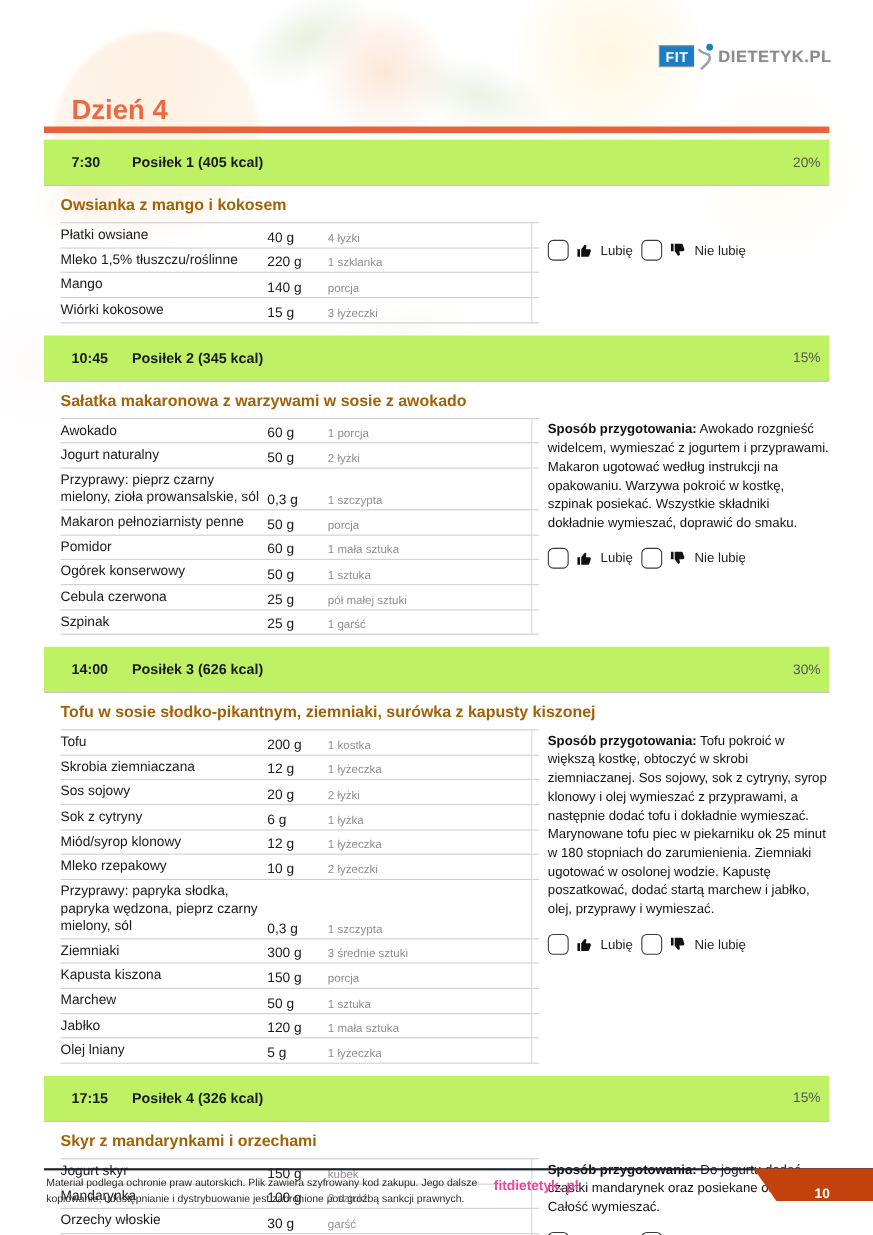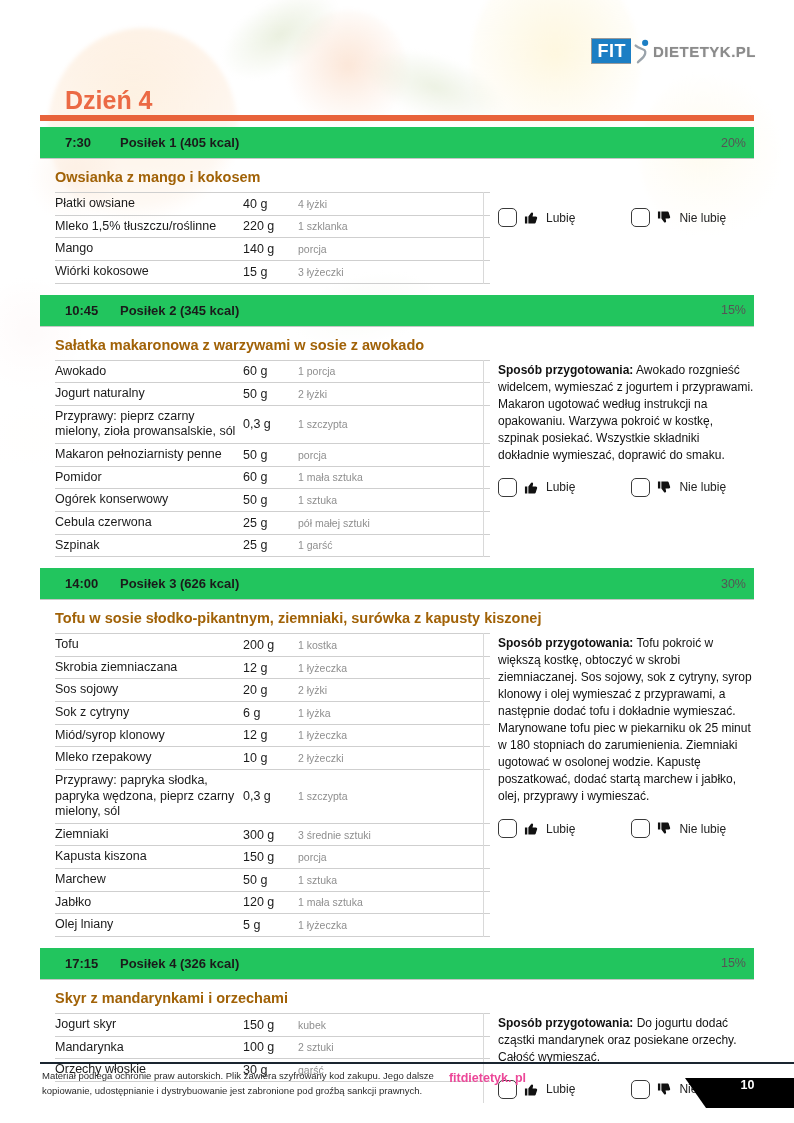--- a/index.html
+++ b/index.html
@@ -29,65 +29,65 @@
     background:radial-gradient(circle at 55% 50%, rgba(233,116,116,.30), rgba(233,116,116,0) 70%); }
   .f-orange3 { left:-25px; top:405px; width:100px; height:100px;
     background:radial-gradient(circle at 55% 50%, rgba(246,166,68,.25), rgba(246,166,68,0) 70%); }
   .f-orange4 { left:30px; top:130px; width:90px; height:95px;
     background:radial-gradient(circle at 50% 50%, rgba(240,140,60,.28), rgba(240,140,60,0) 70%); }
   .bg-fade { position:absolute; top:0; left:0; width:100%; height:520px;
     background:linear-gradient(180deg, rgba(255,255,255,.45) 0%, rgba(255,255,255,.85) 55%, #fff 90%); }
 
   
   .logo { position:absolute; top:38px; right:38px; display:flex; align-items:center; gap:1px; }
-  .logo-fit { background:#1B7EC4; color:#fff; font-weight:bold; font-size:18px;
+  .logo-fit { background:#1B7EC4; color:#fff; font-weight:bold; font-size:13px;
     padding:2px 5px 1px; letter-spacing:.5px; border:1px solid #9a9a9a; border-right:none; }
   .logo-figure { width:18px; height:26px; margin:0 1px; }
   .logo-rest { color:#8b8b8b; font-weight:bold; font-size:15px; letter-spacing:.5px;
     text-shadow:0 0 1px rgba(120,120,120,.4); }
 
   
   .day-title { position:absolute; top:86px; left:65px; font-size:25px; font-weight:bold; color:#EB6A45; }
   .accent-bar { position:absolute; top:115px; left:40px; width:714px; height:6px; background:#E8633B; }
 
   
   .meals { position:absolute; top:127px; left:40px; width:714px; }
   .meal-section { margin-bottom:11px; }
-  .meal-header { display:flex; align-items:center; background:#22c55e;
-    border-bottom:1px solid #C6C6C6; height:32px; font-size:13px; }
+  .meal-header { display:flex; align-items:center; background:#bef264;
+    border-bottom:1px solid #C6C6C6; height:42px; font-size:13px; }
   .meal-time { font-weight:bold; width:55px; margin-left:25px; }
   .meal-title { font-weight:bold; }
   .meal-percent { margin-left:auto; margin-right:8px; color:#555; font-size:12.5px; font-weight:normal; }
   .dish-title { font-size:14.5px; font-weight:bold; padding:10px 0 7px 15px; color:#a16207; }
   .meal-body { display:flex; align-items:stretch; }
   .ingredients-col { width:443px; padding-left:15px; }
   .ing-table { width:435px; border-top:1px solid #cfcfcf; }
-  .ing-row { display:flex; align-items:center; border-bottom:1px solid #cfcfcf; padding:2px 0; min-height:19px; }
+  .ing-row { display:flex; align-items:flex-end; border-bottom:1px solid #cfcfcf; padding:2px 0; min-height:19px; }
   .ing-name { width:188px; font-size:12.5px; line-height:1.25; padding:1px 4px 1px 0; }
   .ing-amount { width:55px; font-size:12.5px; }
   .ing-portion { flex:1; font-size:10.5px; color:#8f8f8f; }
   .method-col { flex:1; border-left:1px solid #d9d9d9; padding:2px 0 4px 14px; }
   .method-text { font-size:12px; line-height:1.42; color:#111; }
   .method-label { font-weight:bold; }
   .like-row { display:flex; align-items:flex-end; margin-top:14px; gap:8px; }
   .like-group { display:flex; align-items:center; gap:7px; }
-  .like-group + .like-group { margin-left:48px; }
+  .like-group + .like-group { }
   .checkbox { width:19px; height:19px; border:1.5px solid #3a3a3a; border-radius:5px; background:#fff; cursor:pointer; }
   .thumb { width:15px; height:15px; fill:#111; }
   .thumb.down { transform:rotate(180deg) scaleX(-1); }
   .like-label { font-size:12px; color:#222; }
 
   
   .footer { position:absolute; top:1062px; left:0; width:656px; height:40px; }
   .footer-line { position:absolute; top:0; left:40px; width:754px; border-top:2px solid #1A2530; }
   .copyright { position:absolute; top:7px; left:42px; width:420px; font-size:9.5px; color:#2a2a2a; line-height:1.55; }
   .footer-site { position:absolute; top:9px; right:130px; font-size:12.5px; font-weight:600; color:#ec4899; }
-  .page-num-box { position:absolute; top:0; left:685px; width:109px; height:30px; background:#000000;
+  .page-num-box { position:absolute; top:0; left:685px; width:109px; height:30px; background:#c2410c;
     clip-path:polygon(0 0, 100% 0, 100% 100%, 21px 100%);
-    display:flex; align-items:flex-start; justify-content:center;margin-top:16px; }
+    display:flex; align-items:flex-end; justify-content:center; }
   .page-num { color:#fff; font-size:12.5px; font-weight:bold; padding-left:16px; }
 </style>
 </head>
 <body>
 
 <div class="page">
 
   <div class="bg-fruits">
     <div class="fruit f-orange1"></div>
     <div class="fruit f-orange2"></div>

